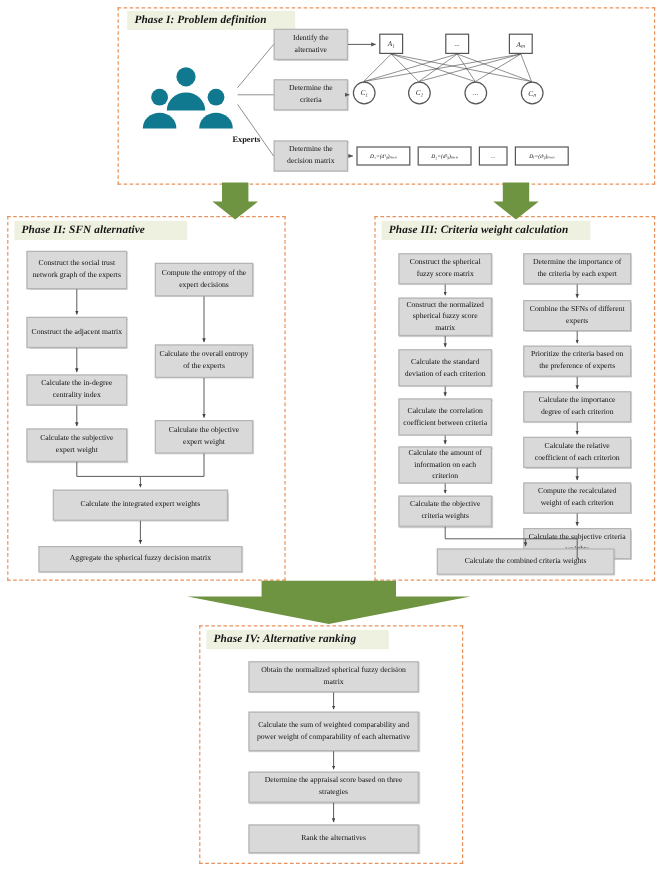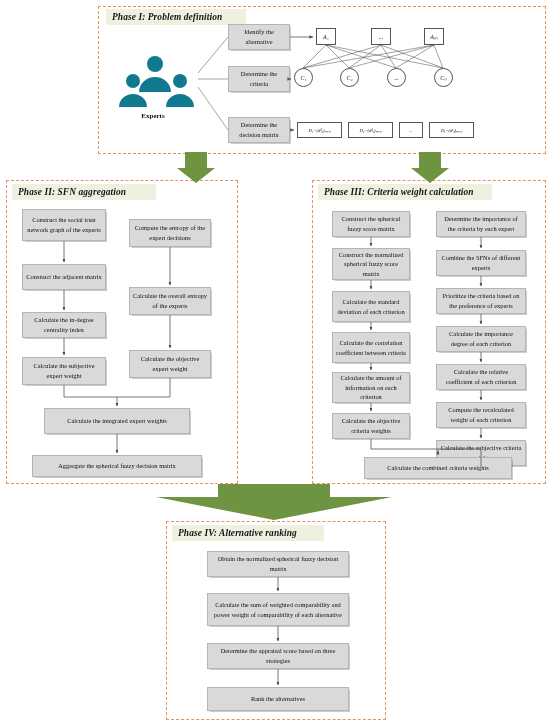--- a/index.html
+++ b/index.html
@@ -90,38 +90,38 @@
 <body>
 
 <div class="canvas">
 
   <div class="phase" id="phase1"></div>
   <div class="phase" id="phase2"></div>
   <div class="phase" id="phase3"></div>
   <div class="phase" id="phase4"></div>
 
   <div class="phase-title" id="t1">Phase I: Problem definition</div>
-  <div class="phase-title" id="t2">Phase II: SFN aggregation</div>
+  <div class="phase-title" id="t2">Phase II: SFN alternative</div>
   <div class="phase-title" id="t4">Phase IV: Alternative ranking</div>
   <div class="phase-title" id="t3">Phase III: Criteria weight calculation</div>
 
   <svg class="ov" style="pointer-events:none">
     <g fill="#11798f">
 
       <circle cx="155" cy="64" r="8"></circle>
       <path d="M139 92 a16 15 0 0 1 32 0 z"></path>
 
       <circle cx="133" cy="81" r="7"></circle>
       <path d="M119 107 a14 13 0 0 1 28 0 z"></path>
 
       <circle cx="180" cy="81" r="7"></circle>
       <path d="M166 107 a14 13 0 0 1 28 0 z"></path>
     </g>
   </svg>
-  <div class="experts-label" style="left:108px;top:112px;">Experts</div>
+  <div class="experts-label" style="left:127px;top:112px;text-align:right;">Experts</div>
 
   <div class="box" style="left:228px;top:24px;width:62px;height:26px;">Identify the alternative</div>
   <div class="box" style="left:228px;top:66px;width:62px;height:26px;">Determine the criteria</div>
   <div class="box" style="left:228px;top:117px;width:62px;height:26px;">Determine the decision matrix</div>
 
   <div class="node-sq" style="left:316px;top:28px;width:20px;height:17px;">A₁</div>
   <div class="node-sq" style="left:371px;top:28px;width:20px;height:17px;">...</div>
   <div class="node-sq" style="left:424px;top:28px;width:20px;height:17px;">Aₘ</div>
 
   <div class="node-ci" style="left:294px;top:68px;width:19px;height:19px;">C₁</div>

